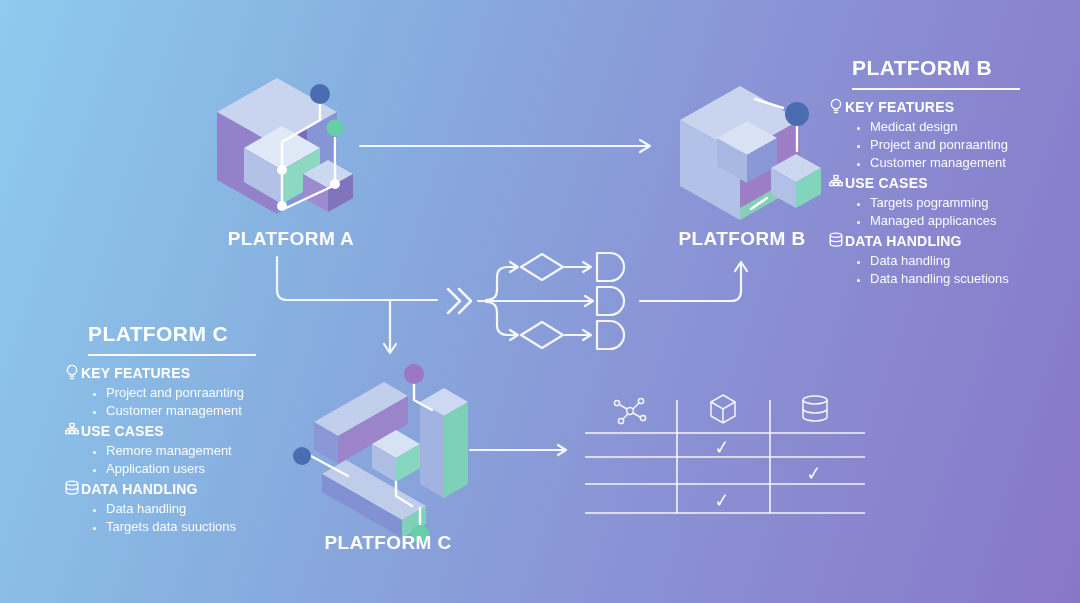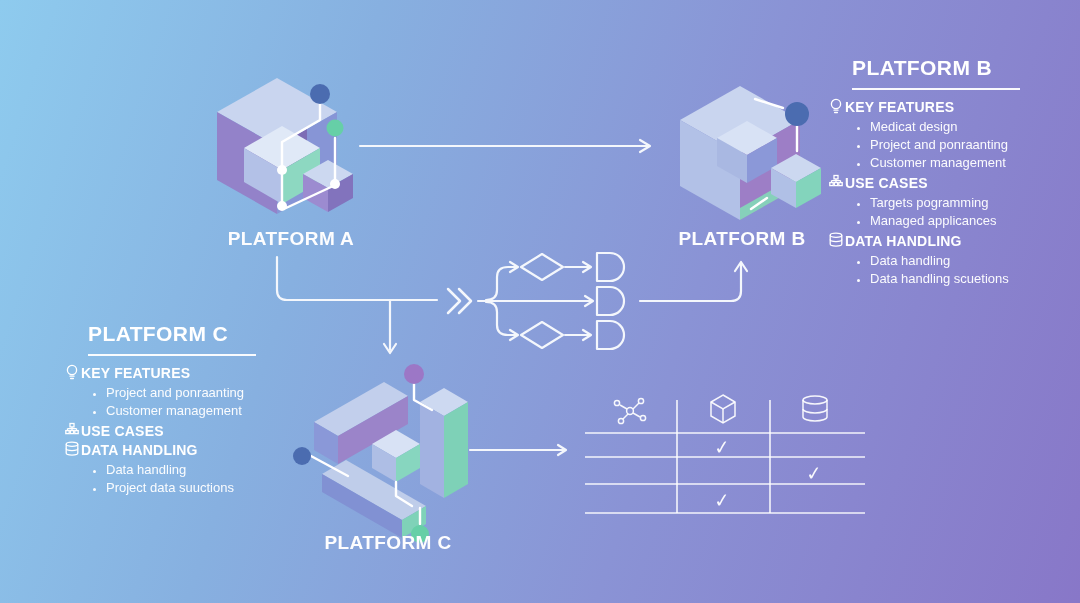--- a/index.html
+++ b/index.html
@@ -291,31 +291,35 @@
         <svg width="18" height="18" viewBox="0 0 18 18" fill="none" stroke="#fff" stroke-width="1.3">
           <rect x="7" y="2.5" width="4" height="3.4"></rect>
           <path d="M9,5.9 V7.6 M4.5,7.6 H13.5 M4.5,7.6 V9.6 M9,7.6 V9.6 M13.5,7.6 V9.6"></path>
           <rect x="2.8" y="9.6" width="3.4" height="3"></rect>
           <rect x="7.3" y="9.6" width="3.4" height="3"></rect>
           <rect x="11.8" y="9.6" width="3.4" height="3"></rect>
         </svg>
       </span>
       <span class="sec-head">USE CASES</span>
     </div>
+    <ul class="bullets">
+      <li>Remore management</li>
+      <li>Application users</li>
+    </ul>
 
     <div class="sec">
       <span class="sec-icon">
         <svg width="18" height="18" viewBox="0 0 18 18" fill="none" stroke="#fff" stroke-width="1.3">
           <ellipse cx="9" cy="4.2" rx="5.8" ry="2.1"></ellipse>
           <path d="M3.2,4.2 V13 M14.8,4.2 V13"></path>
           <path d="M3.2,8.6 A5.8,2.1 0 0 0 14.8,8.6"></path>
           <path d="M3.2,13 A5.8,2.1 0 0 0 14.8,13"></path>
         </svg>
       </span>
       <span class="sec-head">DATA HANDLING</span>
     </div>
     <ul class="bullets">
       <li>Data handling</li>
-      <li>Project data suuctions</li>
+      <li>Targets data suuctions</li>
     </ul>
   </div>
 
 </div>
 
 </body></html>

